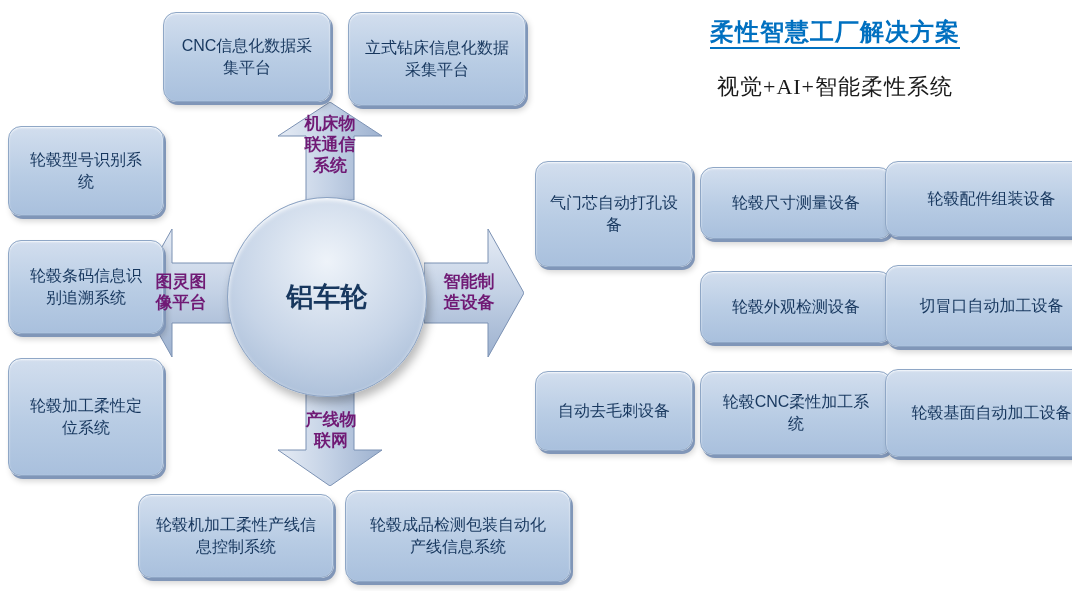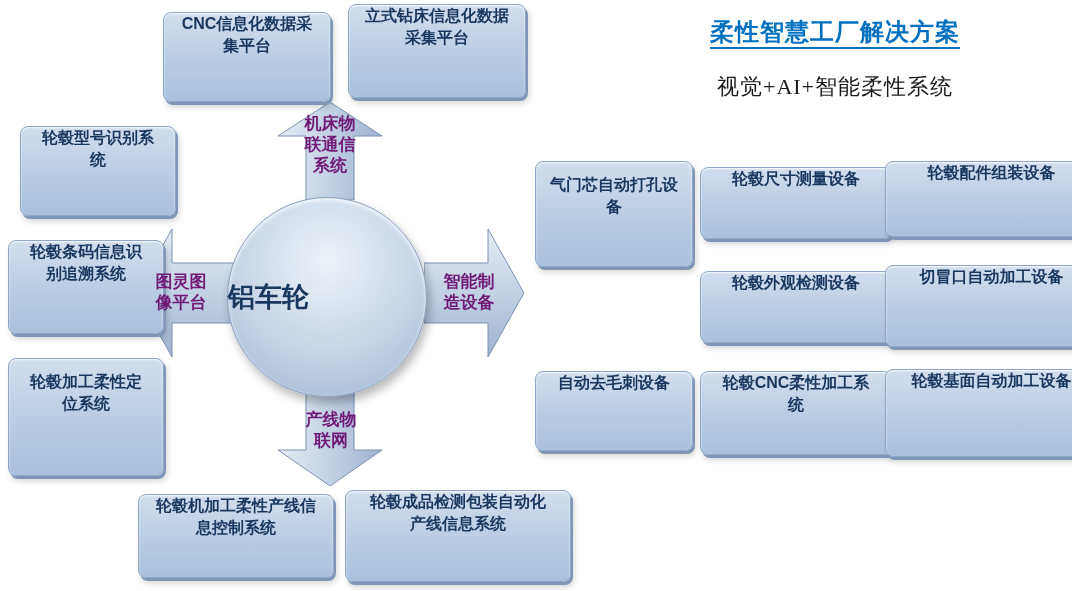--- a/index.html
+++ b/index.html
@@ -6,35 +6,35 @@
   .canvas{
     position:relative;
     width:1072px;height:591px;
     background:#ffffff;
     overflow:hidden;
     font-family:"Liberation Sans", sans-serif;
   }
   
   .node{
     position:absolute;
-    display:flex;justify-content:center;
+    display:flex;align-items:center;justify-content:center;
     text-align:center;
     background:linear-gradient(180deg,#d2deee 0%,#b8cce4 55%,#a9c0dd 100%);
     border:1px solid #8fa7c6;
-    border-radius:8px;
+    border-radius:13px;
     color:#17375e;
-    font-weight:bold;
+    font-weight:normal;
     font-size:16px;
     line-height:22px;
     box-shadow:2px 3px 0 #8096b8, 3px 5px 6px rgba(0,0,0,0.18), inset 0 1px 2px rgba(255,255,255,0.85);
     z-index:2;
   }
   .n-t0{left:163px;top:12px;width:146px;height:88px;padding:0 10px;}
-  .n-t1{left:348px;top:4px;width:148px;height:92px;padding:0 14px;}
-  .n-l0{left:8px;top:126px;width:122px;height:88px;padding:0 16px;margin-left:12px;}
+  .n-t1{left:348px;top:12px;width:148px;height:92px;padding:0 14px;}
+  .n-l0{left:8px;top:126px;width:122px;height:88px;padding:0 16px;}
   .n-l1{left:8px;top:240px;width:122px;height:92px;padding:0 16px;}
   .n-l2{left:8px;top:358px;width:122px;height:92px;padding:12px 16px;}
   .n-r0{left:535px;top:161px;width:140px;height:80px;padding:12px 8px;}
   .n-r1{left:700px;top:167px;width:162px;height:70px;padding:0 14px;}
   .n-r2{left:885px;top:161px;width:175px;height:74px;padding:0 18px;}
   .n-r3{left:535px;top:265px;width:140px;height:82px;padding:0 8px;}
   .n-r4{left:700px;top:271px;width:162px;height:70px;padding:0 14px;}
   .n-r5{left:885px;top:265px;width:175px;height:80px;padding:0 18px;}
   .n-r6{left:535px;top:371px;width:140px;height:78px;padding:0 8px;}
   .n-r7{left:700px;top:371px;width:162px;height:82px;padding:0 14px;}
@@ -42,21 +42,21 @@
   .n-b0{left:138px;top:494px;width:168px;height:82px;padding:0 13px;}
   .n-b1{left:345px;top:490px;width:188px;height:90px;padding:0 18px;}
   
   .circle{
     position:absolute;
     left:227px;top:197px;width:198px;height:198px;
     border-radius:50%;
     background:radial-gradient(circle at 50% 32%, #eef3f9 0%, #c6d4e7 55%, #9cb3d1 100%);
     border:1px solid #8ba2c2;
     box-shadow:3px 6px 10px rgba(0,0,0,0.28), inset 0 2px 4px rgba(255,255,255,0.9);
-    display:flex;flex-direction:column;align-items:flex-start;justify-content:center;
+    display:flex;flex-direction:column;align-items:center;justify-content:center;
     color:#17375e;font-weight:bold;font-size:27px;line-height:39px;
     text-align:center;
     z-index:2;
   }
   
   .arrow{position:absolute;z-index:1;}
   .arrow-up{left:278px;top:102px;}
   .arrow-left{left:136px;top:229px;}
   .arrow-right{left:424px;top:229px;}
   .arrow-down{left:278px;top:392px;}

